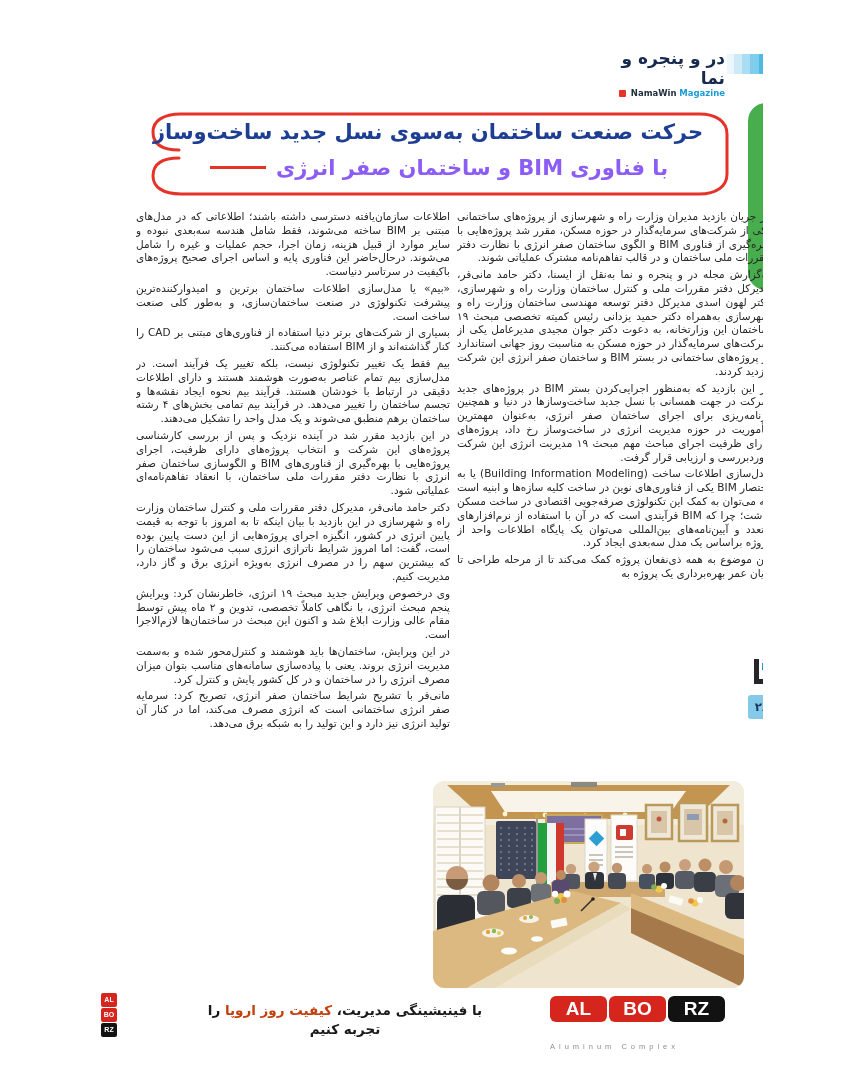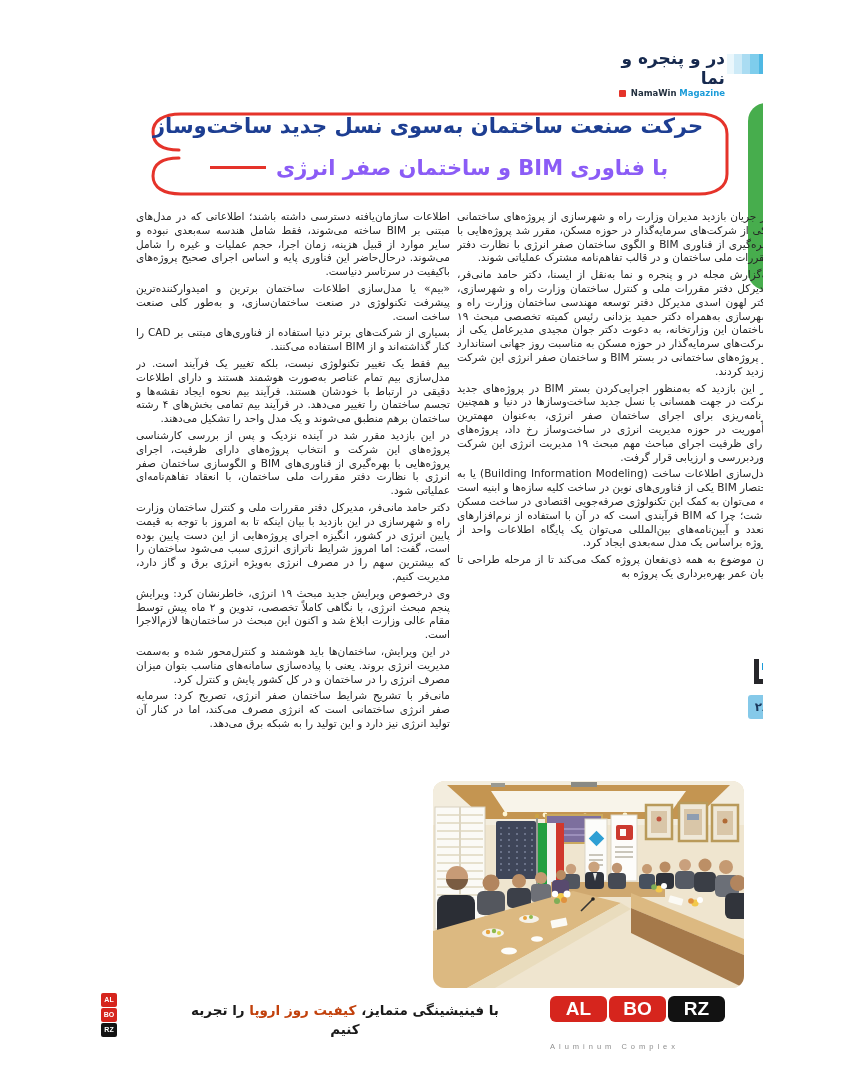--- a/index.html
+++ b/index.html
@@ -16,21 +16,21 @@
     background:linear-gradient(to right,#eaf7fc 0 8%,#cdeaf7 8% 16%,#aadcf2 16% 25%,#7ecdec 25% 34%,
       #4fb8e3 34% 43%,#2aa6da 43% 52%,#1495cf 52% 61%,#0d86c2 61% 70%,#1b9cd9 70% 80%,#0a79b4 80% 90%,#1495cf 90% 100%);}
   
   .section-tab{position:absolute;left:748px;top:103px;width:72px;height:187px;background:#47ad4d;
                border-radius:18px 0 0 18px;}
   .section-tab .tab-label{position:absolute;left:29px;top:168px;transform:rotate(-90deg);
        transform-origin:top left;white-space:nowrap;color:#fff;font-size:14px;font-weight:bold;direction:rtl;}
   
   .title-box{position:absolute;left:117px;top:106px;width:622px;height:97px;}
   .title-border{position:absolute;inset:0;}
-  .title-l1{position:absolute;top:8px;left:0;width:100%;text-align:center;direction:rtl;
+  .title-l1{position:absolute;top:14px;left:0;width:100%;text-align:center;direction:rtl;
             font-size:21px;font-weight:bold;color:#1d3e92;}
   .title-l2{position:absolute;top:50px;left:11px;width:100%;text-align:center;direction:rtl;
             font-size:21px;font-weight:bold;color:#8b5cf6;}
   .title-dash{display:inline-block;width:56px;height:3px;background:#e5332a;vertical-align:middle;margin:0 10px 4px 0;}
   
   .col{position:absolute;direction:rtl;text-align:justify;color:#262626;overflow:hidden;margin-left:24px;}
   .col p{margin:0 0 3px 0;font-size:10.5px;line-height:13.8px;}
   .col-right{left:433px;top:210px;width:313px;height:566px;}
   .col-left{left:112px;top:210px;width:314px;height:758px;}
   
@@ -244,21 +244,21 @@
   </svg>
   <div class="page-num">۲۸</div>
 
   <div class="mini-alborz">
     <span class="red">AL</span>
     <span class="red">BO</span>
     <span class="black">RZ</span>
   </div>
 
   <div class="footer-slogan">
-    <span>با فینیشینگی متمایز، </span><span class="red">کیفیت روز اروپا</span><span> را تجربه کنیم</span>
+    <span>با فینیشینگی مدیریت، </span><span class="red">کیفیت روز اروپا</span><span> را تجربه کنیم</span>
   </div>
 
   <div class="alborz">
     <div class="alborz-row">
       <div class="alborz-block red">AL</div>
       <div class="alborz-block red">BO</div>
       <div class="alborz-block black">RZ</div>
     </div>
     <div class="alborz-sub">Aluminum Complex</div>
   </div>

